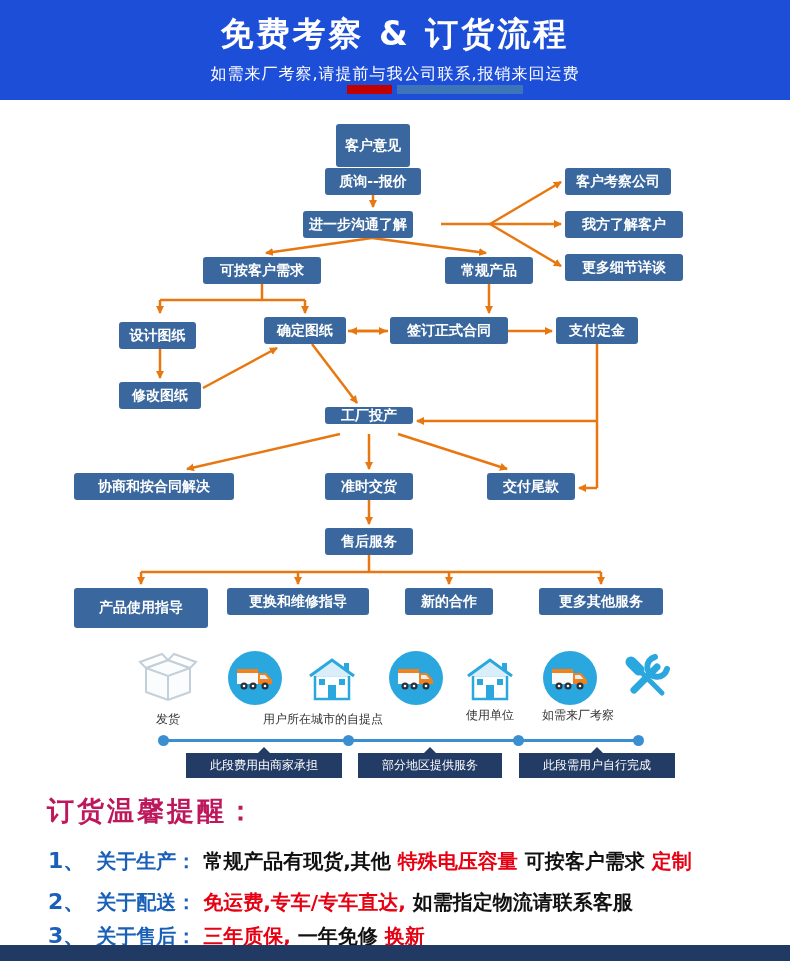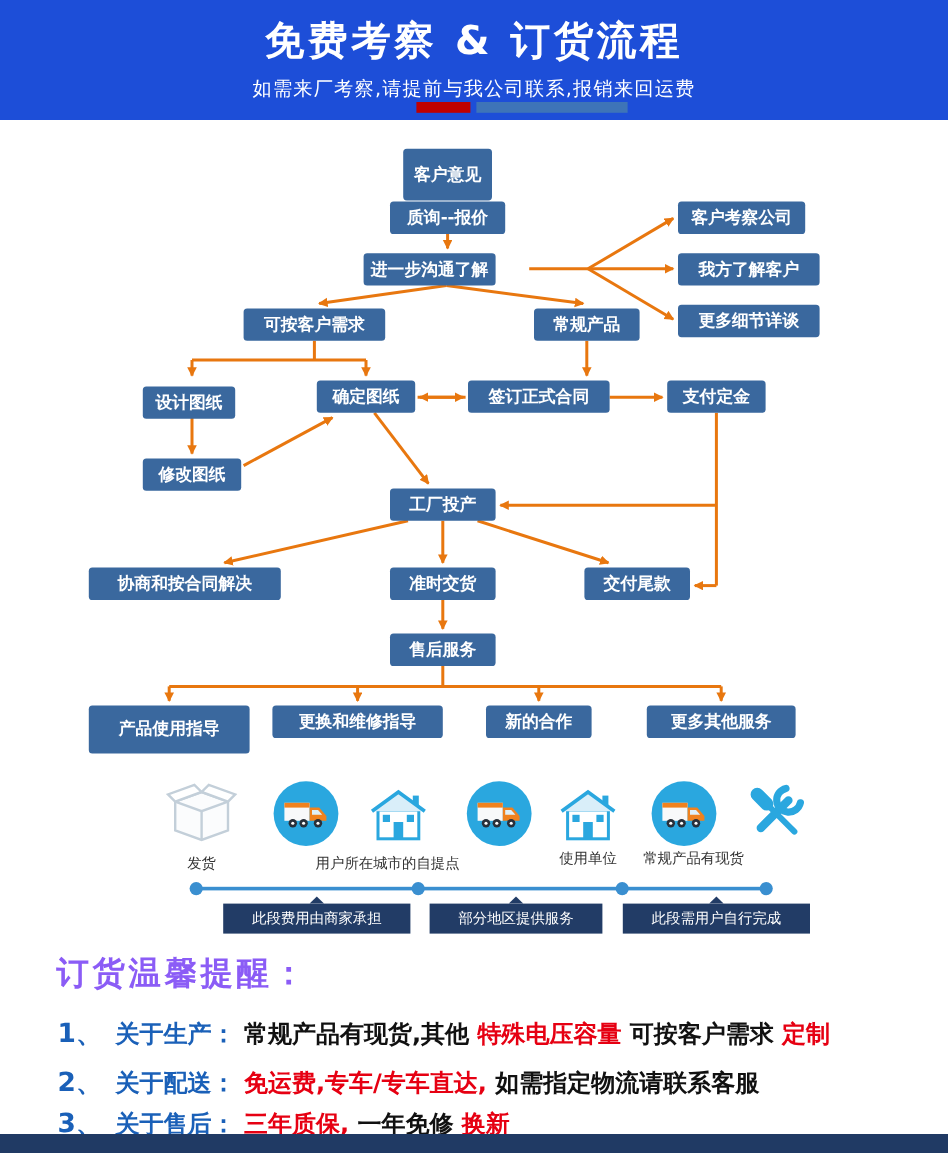--- a/index.html
+++ b/index.html
@@ -26,21 +26,21 @@
 
   
   .tl-line{position:absolute;left:163px;top:739px;width:477px;height:3px;background:#3a8fd0}
   .tl-dot{position:absolute;width:11px;height:11px;border-radius:50%;background:#3a8fd0;top:735px}
   .tl-box{position:absolute;top:753px;background:#223c66;color:#fff;font-size:12px;
           padding:4px 24px;white-space:nowrap}
   .tl-box::before{content:"";position:absolute;top:-6px;left:50%;margin-left:-6px;width:0;height:0;
           border-left:6px solid transparent;border-right:6px solid transparent;border-bottom:6px solid #223c66}
 
   
-  .rem-title{position:absolute;left:47px;top:793px;font-size:27px;font-weight:bold;color:#8b5cf6;letter-spacing:3px}
+  .rem-title{position:absolute;left:47px;top:793px;font-size:27px;font-weight:bold;color:#be185d;letter-spacing:3px}
   .rem-item{position:absolute;left:48px;font-size:20px;font-weight:bold;color:#111;white-space:nowrap}
   .rem-num{color:#1a60b8;font-size:22px;margin-right:4px}
   .t-blue{color:#1a60b8;}
   .t-red{color:#e60012}
   .t-dark{color:#111}
 
   .footer-bar{position:absolute;left:0;top:945px;width:790px;height:16px;background:#203a64}
 </style>
 </head>
 <body>
@@ -100,21 +100,21 @@
 <div class="node" style="left:565px;top:168px;width:106px;height:27px">客户考察公司</div>
 <div class="node" style="left:565px;top:211px;width:118px;height:27px">我方了解客户</div>
 <div class="node" style="left:565px;top:254px;width:118px;height:27px">更多细节详谈</div>
 <div class="node" style="left:203px;top:257px;width:118px;height:27px">可按客户需求</div>
 <div class="node" style="left:445px;top:257px;width:88px;height:27px">常规产品</div>
 <div class="node" style="left:119px;top:322px;width:77px;height:27px">设计图纸</div>
 <div class="node" style="left:264px;top:317px;width:82px;height:27px">确定图纸</div>
 <div class="node" style="left:390px;top:317px;width:118px;height:27px">签订正式合同</div>
 <div class="node" style="left:556px;top:317px;width:82px;height:27px">支付定金</div>
 <div class="node" style="left:119px;top:382px;width:82px;height:27px">修改图纸</div>
-<div class="node" style="left:325px;top:407px;width:88px;height:27px">工厂投产</div>
+<div class="node" style="left:325px;top:407px;width:88px;height:17px">工厂投产</div>
 <div class="node" style="left:74px;top:473px;width:160px;height:27px">协商和按合同解决</div>
 <div class="node" style="left:325px;top:473px;width:88px;height:27px">准时交货</div>
 <div class="node" style="left:487px;top:473px;width:88px;height:27px">交付尾款</div>
 <div class="node" style="left:325px;top:528px;width:88px;height:27px">售后服务</div>
 <div class="node" style="left:74px;top:588px;width:134px;height:40px">产品使用指导</div>
 <div class="node" style="left:227px;top:588px;width:142px;height:27px">更换和维修指导</div>
 <div class="node" style="left:405px;top:588px;width:88px;height:27px">新的合作</div>
 <div class="node" style="left:539px;top:588px;width:124px;height:27px">更多其他服务</div>
 
 <div class="icon" style="left:138px;top:648px">
@@ -198,21 +198,21 @@
       <path d="M35 17 L12 40" stroke-width="7"></path>
       <path d="M9 12 L17 20" stroke-width="11"></path>
       <path d="M17 20 L40 43" stroke-width="5"></path>
     </g>
   </svg>
 </div>
 
 <div class="icon-label" style="left:139px;top:711px;width:58px">发货</div>
 <div class="icon-label" style="left:255px;top:711px;width:136px">用户所在城市的自提点</div>
 <div class="icon-label" style="left:460px;top:707px;width:60px">使用单位</div>
-<div class="icon-label" style="left:533px;top:707px;width:90px">常规产品有现货</div>
+<div class="icon-label" style="left:533px;top:707px;width:90px">如需来厂考察</div>
 
 <div class="tl-line"></div>
 <div class="tl-dot" style="left:158px"></div>
 <div class="tl-dot" style="left:343px"></div>
 <div class="tl-dot" style="left:513px"></div>
 <div class="tl-dot" style="left:633px"></div>
 <div class="tl-box" style="left:186px">此段费用由商家承担</div>
 <div class="tl-box" style="left:358px">部分地区提供服务</div>
 <div class="tl-box" style="left:519px">此段需用户自行完成</div>
 

